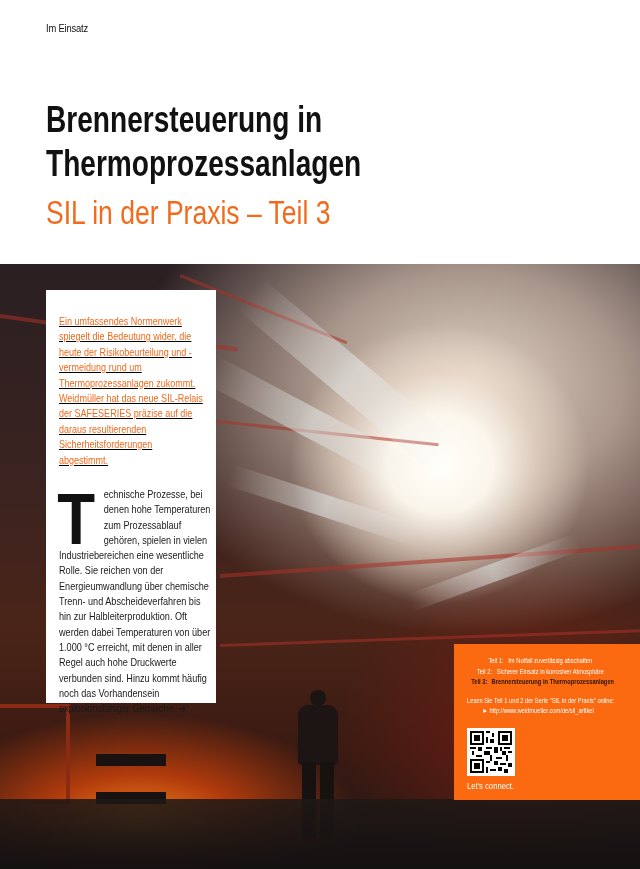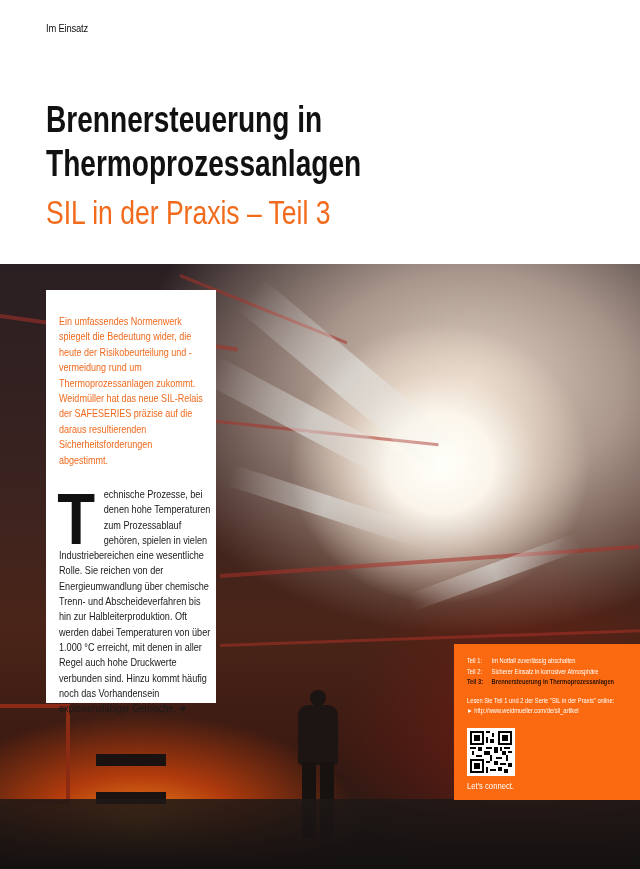--- a/index.html
+++ b/index.html
@@ -52,41 +52,42 @@
   .cart { position:absolute; left:96px; top:490px; width:70px; height:50px; border-top:12px solid #1a1210; border-bottom:12px solid #1a1210; }
   .worker { position:absolute; left:292px; top:426px; width:52px; height:150px; }
   .worker .head { position:absolute; left:18px; top:0; width:16px; height:16px; border-radius:50%; background:#1a1412; }
   .worker .body { position:absolute; left:6px; top:15px; width:40px; height:60px; border-radius:10px 10px 4px 4px; background:#1c1513; }
   .worker .legs { position:absolute; left:10px; top:72px; width:32px; height:76px; background:linear-gradient(90deg,#171210 45%, transparent 45%, transparent 55%, #171210 55%); }
 
   
   .intro-box {
     position:absolute; left:46px; top:290px; width:170px; height:413px; background:#fff;
     padding:24px 12px 0 13px;
+    text-decoration:underline;
   }
   .lead {
     font-family:"Liberation Sans", sans-serif;
     font-size:11px; line-height:15.4px; color:#ef6a1d;
     width:176px; transform:scaleX(0.82); transform-origin:left top;
   }
   .body-text {
     position:absolute; left:13px; top:197px; width:180px;
     font-family:"Liberation Sans", sans-serif;
     font-size:10.6px; line-height:15.3px; color:#1a1a1a;
     transform:scaleX(0.86); transform-origin:left top;
   }
   .dropcap {
     float:left; font-weight:bold; font-size:72px; line-height:56px;
     margin:4px 10px 0 -2px; color:#111;
   }
 
   
   .series-box {
     position:absolute; left:454px; top:644px; width:186px; height:156px; background:#fb6a10;
-    padding:12px 0 0 13px; color:#fff;
+    padding:12px 0 0 13px; color:#fff;text-align:center;
   }
   .series-row { font-size:7px; line-height:10.5px; white-space:nowrap; transform:scaleX(0.82); transform-origin:left top; }
   .series-row .pre { display:inline-block; width:30px; }
   .series-row.current { color:#2b1409; font-weight:bold; }
   .readmore { margin-top:8px; font-size:7px; line-height:10.5px; white-space:nowrap; transform:scaleX(0.82); transform-origin:left top; }
   .qr {
     position:absolute; left:13px; top:84px; width:48px; height:48px; background:#fff; padding:3px;
   }
   .qr svg { width:42px; height:42px; display:block; }
   .connect { position:absolute; left:13px; top:137px; font-size:9px; transform:scaleX(0.85); transform-origin:left top; color:#fff; }

